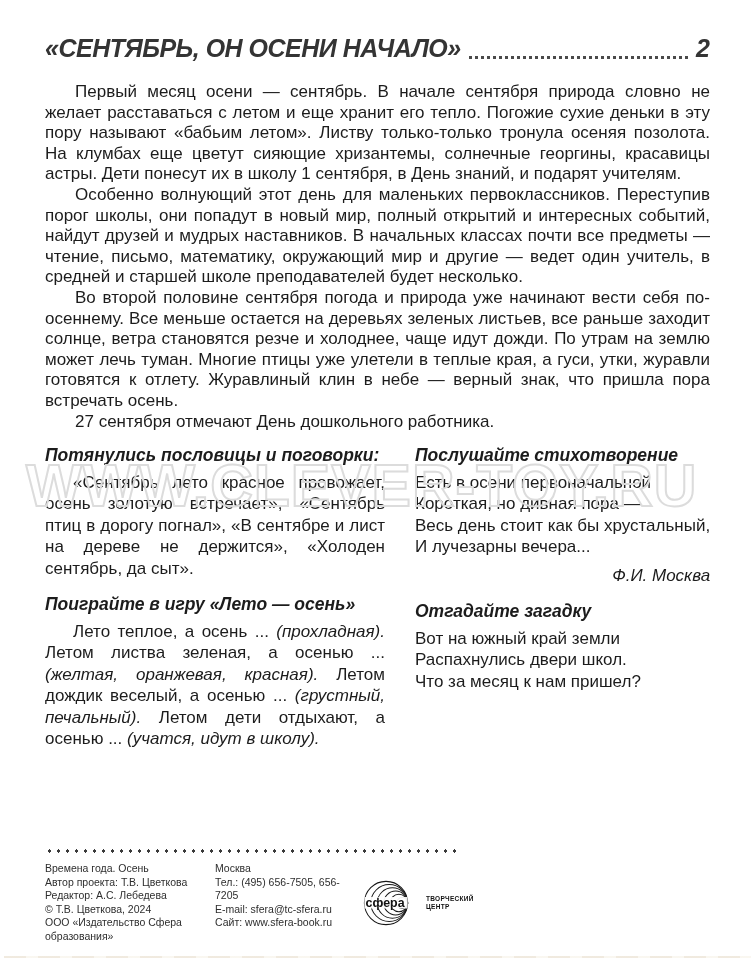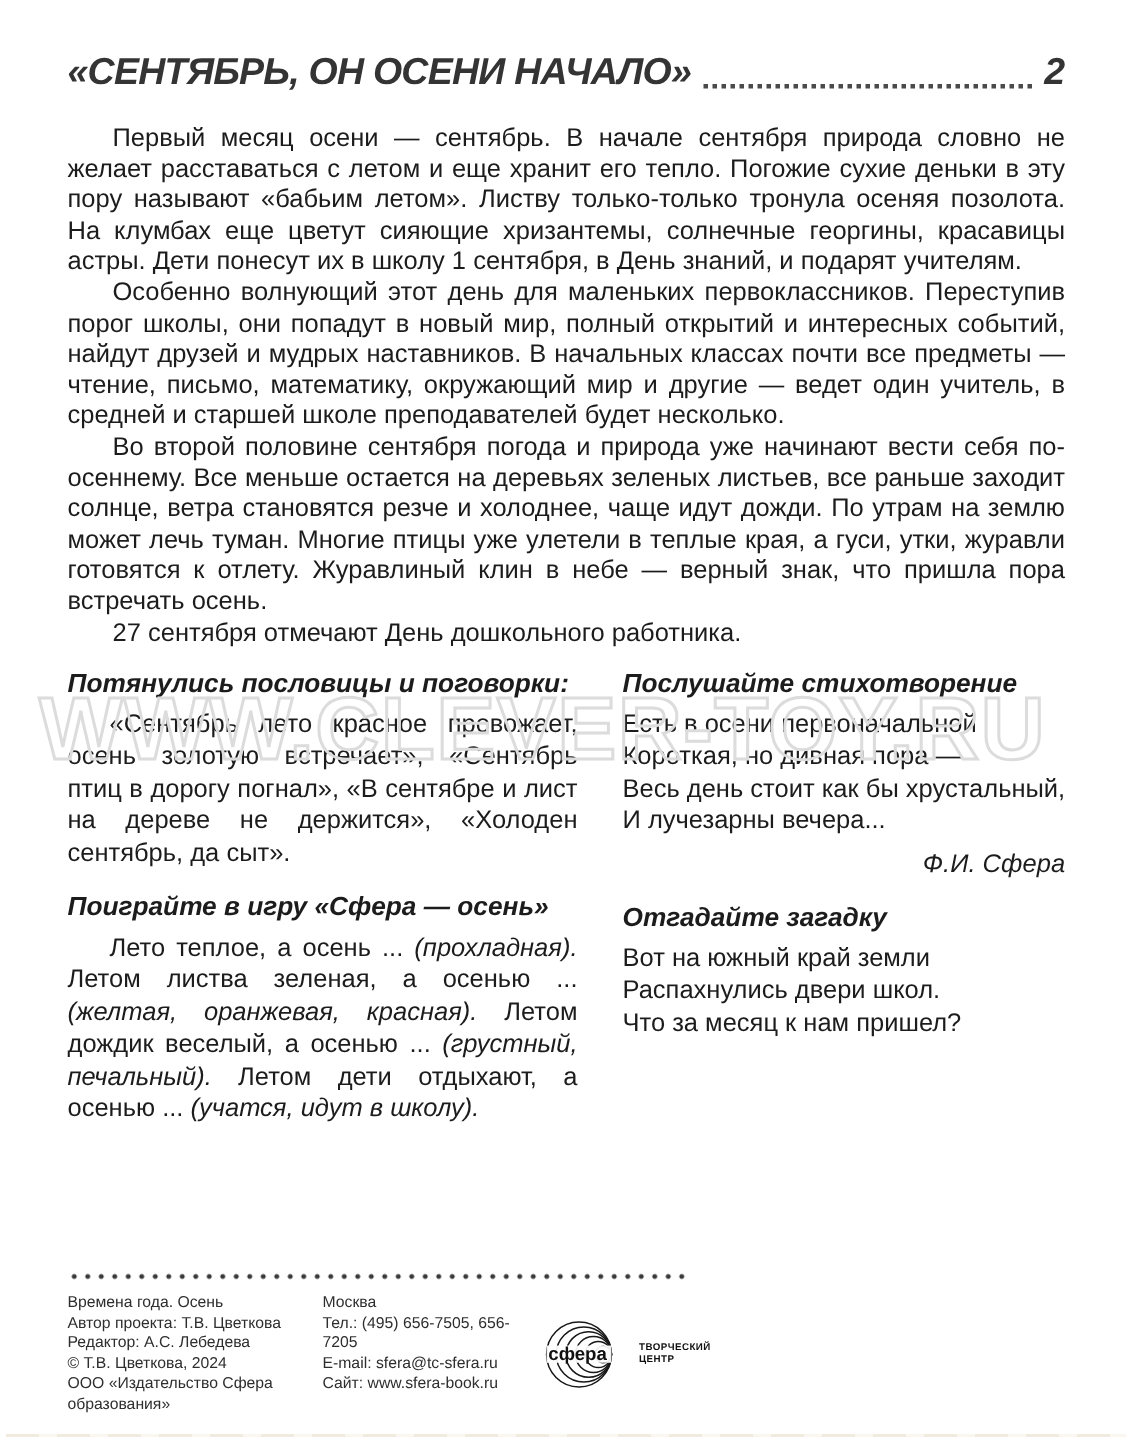--- a/index.html
+++ b/index.html
@@ -89,33 +89,33 @@
 
   <div class="columns">
 
     <div class="col-left">
       <div>
         <div class="col-heading">Потянулись пословицы и поговорки:</div>
         <p class="justified">«Сентябрь лето красное провожает, осень золотую встречает», «Сентябрь птиц в дорогу погнал», «В сентябре и лист на дереве не держится», «Холоден сентябрь, да сыт».</p>
       </div>
 
       <div class="section-gap">
-        <div class="col-heading">Поиграйте в игру «Сфера — осень»</div>
+        <div class="col-heading">Поиграйте в игру «Лето — осень»</div>
         <p class="justified"><span>Лето теплое, а осень ... </span><span class="it">(прохладная).</span><span> Летом листва зеленая, а осенью ... </span><span class="it">(желтая, оранжевая, красная).</span><span> Летом дождик веселый, а осенью ... </span><span class="it">(грустный, печальный).</span><span> Летом дети отдыхают, а осенью ... </span><span class="it">(учатся, идут в школу).</span></p>
       </div>
     </div>
 
     <div class="col-right">
       <div>
         <div class="col-heading">Послушайте стихотворение</div>
         <div class="poem-line">Есть в осени первоначальной</div>
         <div class="poem-line">Короткая, но дивная пора —</div>
         <div class="poem-line">Весь день стоит как бы хрустальный,</div>
         <div class="poem-line">И лучезарны вечера...</div>
-        <div class="author">Ф.И. Сфера</div>
+        <div class="author">Ф.И. Москва</div>
       </div>
 
       <div class="section-gap">
         <div class="col-heading">Отгадайте загадку</div>
         <div class="riddle-line">Вот на южный край земли</div>
         <div class="riddle-line">Распахнулись двери школ.</div>
         <div class="riddle-line">Что за месяц к нам пришел?</div>
       </div>
     </div>
 

